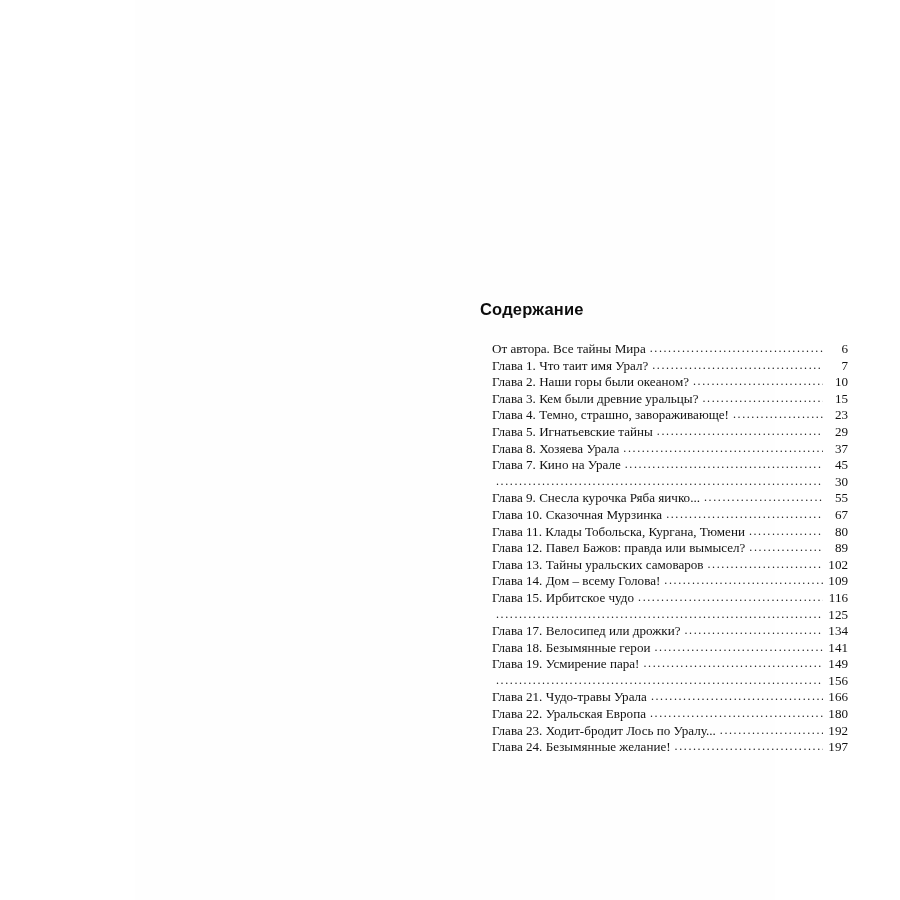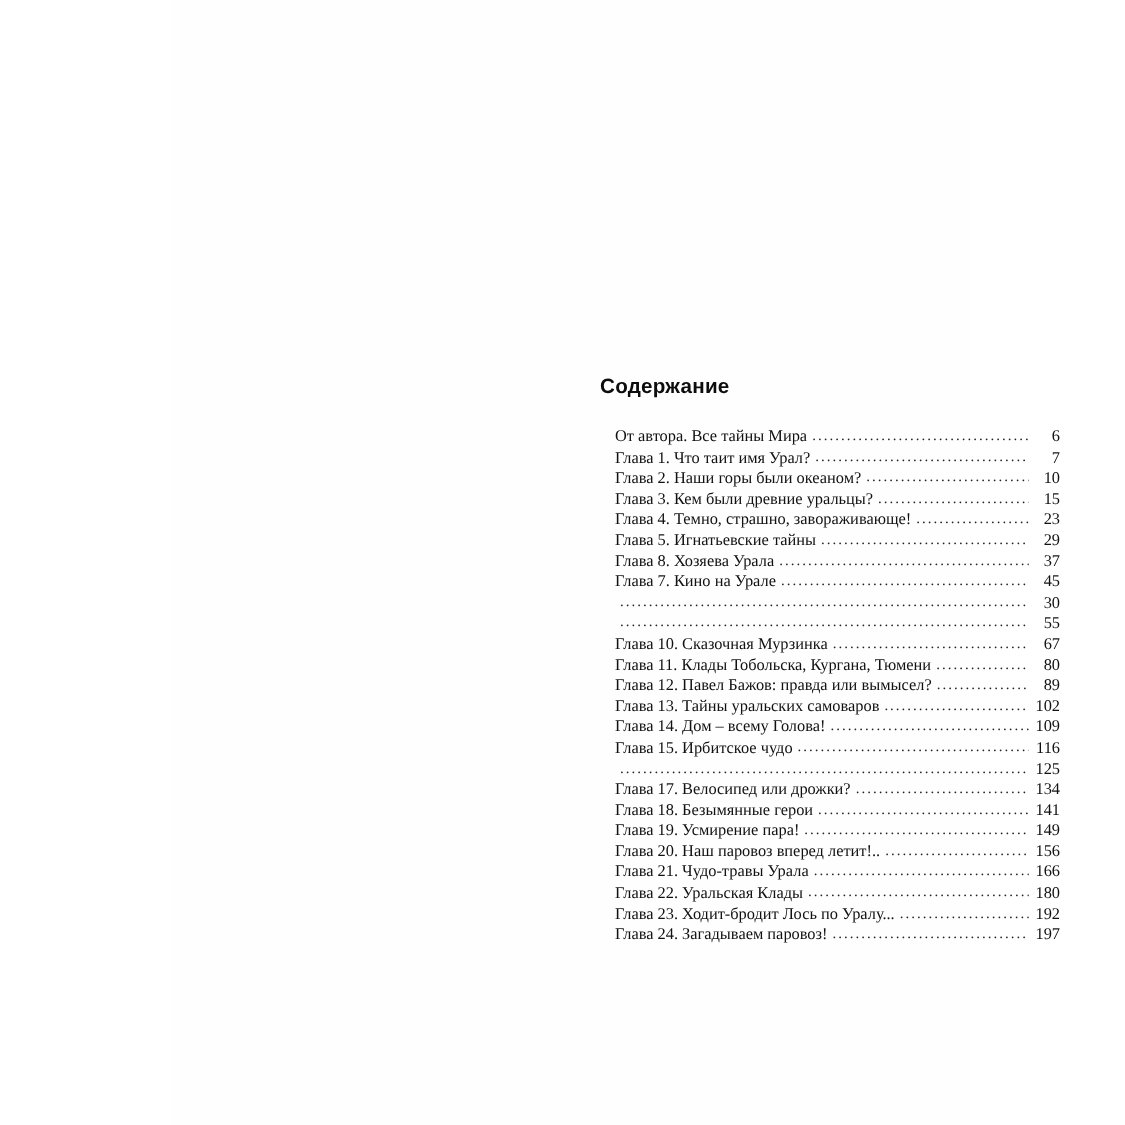--- a/index.html
+++ b/index.html
@@ -123,20 +123,21 @@
           <li class="toc-row">
             <span class="toc-label"><span class="ital">Глава 7.</span><span> Кино на Урале</span></span>
             <span class="leader">................................................................................</span>
             <span class="page-num">45</span>
           </li>
           <li class="toc-row">
             <span class="leader">................................................................................</span>
             <span class="page-num">30</span>
           </li>
           <li class="toc-row">
+            <span class="toc-label"><span class="ital">Глава 9.</span><span> Снесла курочка Ряба яичко...</span></span>
             <span class="leader">................................................................................</span>
             <span class="page-num">55</span>
           </li>
           <li class="toc-row">
             <span class="toc-label"><span class="ital">Глава 10.</span><span> Сказочная Мурзинка</span></span>
             <span class="leader">................................................................................</span>
             <span class="page-num">67</span>
           </li>
           <li class="toc-row">
             <span class="toc-label"><span class="ital">Глава 11.</span><span> Клады Тобольска, Кургана, Тюмени</span></span>
@@ -176,40 +177,39 @@
             <span class="toc-label"><span class="ital">Глава 18.</span><span> Безымянные герои</span></span>
             <span class="leader">................................................................................</span>
             <span class="page-num">141</span>
           </li>
           <li class="toc-row">
             <span class="toc-label"><span class="ital">Глава 19.</span><span> Усмирение пара!</span></span>
             <span class="leader">................................................................................</span>
             <span class="page-num">149</span>
           </li>
           <li class="toc-row">
-            <span class="toc-label"><span class="ital">Глава 20.</span><span> Наш паровоз вперед летит!..</span></span>
             <span class="leader">................................................................................</span>
             <span class="page-num">156</span>
           </li>
           <li class="toc-row">
             <span class="toc-label"><span class="ital">Глава 21.</span><span> Чудо-травы Урала</span></span>
             <span class="leader">................................................................................</span>
             <span class="page-num">166</span>
           </li>
           <li class="toc-row">
-            <span class="toc-label"><span class="ital">Глава 22.</span><span> Уральская Клады</span></span>
+            <span class="toc-label"><span class="ital">Глава 22.</span><span> Уральская Европа</span></span>
             <span class="leader">................................................................................</span>
             <span class="page-num">180</span>
           </li>
           <li class="toc-row">
             <span class="toc-label"><span class="ital">Глава 23.</span><span> Ходит-бродит Лось по Уралу...</span></span>
             <span class="leader">................................................................................</span>
             <span class="page-num">192</span>
           </li>
           <li class="toc-row">
-            <span class="toc-label"><span class="ital">Глава 24.</span><span> Загадываем паровоз!</span></span>
+            <span class="toc-label"><span class="ital">Глава 24.</span><span> Безымянные желание!</span></span>
             <span class="leader">................................................................................</span>
             <span class="page-num">197</span>
           </li>
         </ul>
     </div>
   </div>
 </div>
 
 </body></html>

